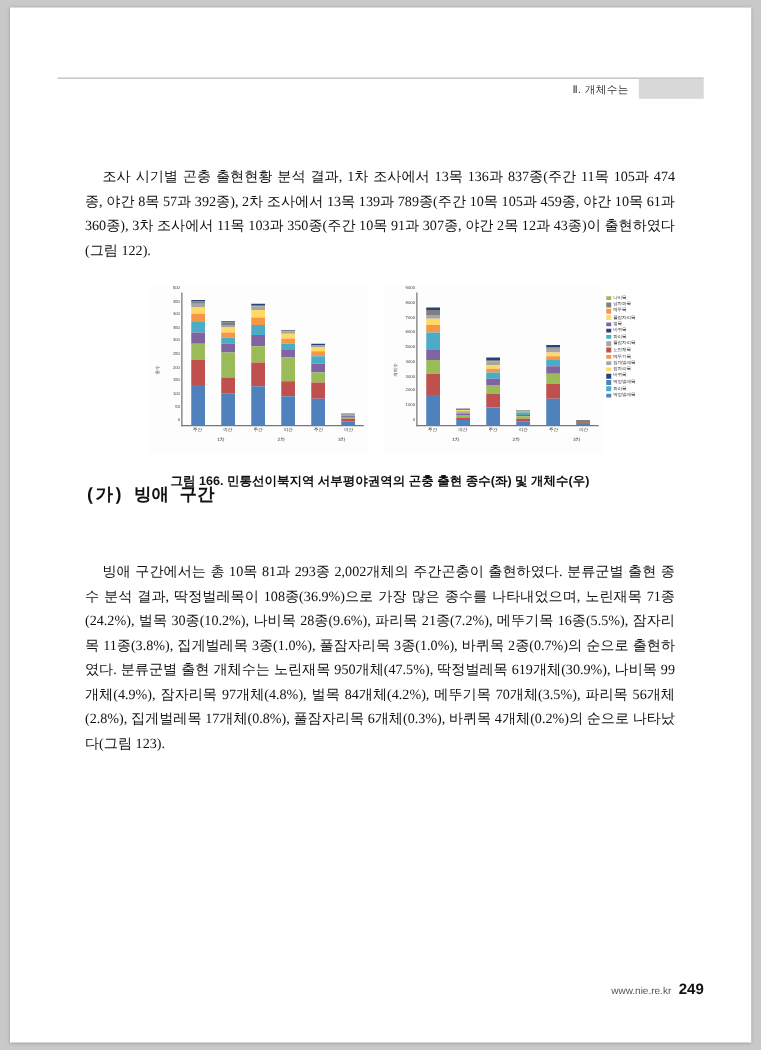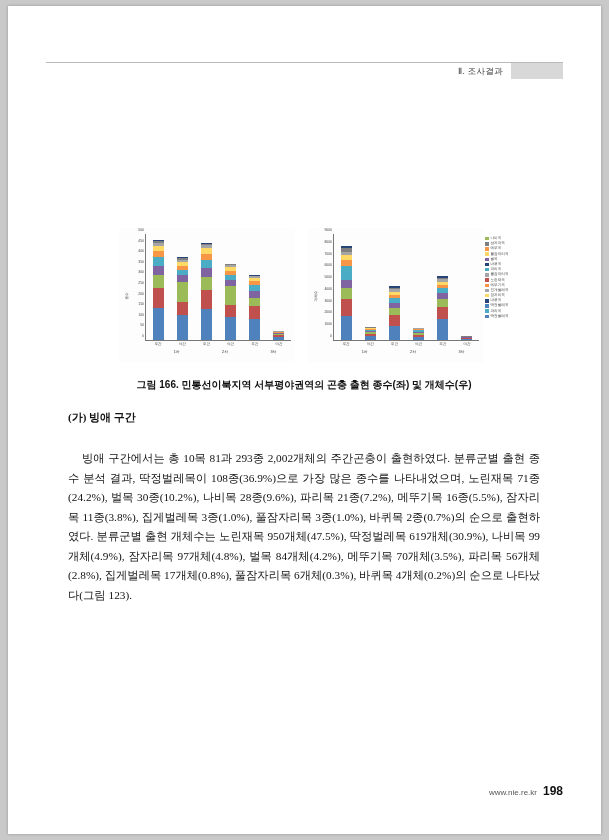--- a/index.html
+++ b/index.html
@@ -82,43 +82,44 @@
     position:absolute;top:100%;margin-top:9px;width:100%;
     text-align:center;font-size:3.8px;color:#333;
     font-family:"Liberation Sans", sans-serif;
   }
   .fig-caption{
     position:absolute;left:60px;top:372px;width:472px;
     text-align:center;font-size:10px;font-weight:bold;color:#111;
     font-family:"Liberation Sans", sans-serif;
   }
   #subhead{
-    position:absolute;left:60px;top:404px;width:472px;
-    font-size:11px;font-weight:bold;color:#111;
+    position:absolute;left:60px;top:381px;width:472px;
+    font-size:14px;font-weight:bold;color:#111;font-family:Liberation Mono, monospace;
   }
   #para2{top:432px;}
   .footer{
     position:absolute;right:38px;bottom:36px;
     font-size:9px;color:#333;
     font-family:"Liberation Sans", sans-serif;
   }
   .footer .url{color:#555;font-size:8px;margin-right:6px;}
   .footer .pageno{font-size:12px;font-weight:bold;color:#111;}
 </style>
 </head>
 <body>
 
 <div class="page">
 
   <div class="header">
     <div class="header-rule"></div>
-    <div class="header-label">Ⅱ. 조사결과</div>
+    <div class="header-label">Ⅱ. 개체수는</div>
     <div class="header-block"></div>
   </div>
 
+  <p class="body-text" id="para1"><span class="indent"></span><span>조사 시기별 곤충 출현현황 분석 결과, 1차 조사에서 13목 136과 837종(주간 11목 105과 474종, 야간 8목 57과 392종), 2차 조사에서 13목 139과 789종(주간 10목 105과 459종, 야간 10목 61과 360종), 3차 조사에서 11목 103과 350종(주간 10목 91과 307종, 야간 2목 12과 43종)이 출현하였다(그림 122).</span></p>
 
   <div class="fig-wrap">
 
     <div class="chart-box" id="chartL">
       <div class="ylabel">종수</div>
       <div class="plot" id="plotL">
           <div class="ytick" style="bottom: 0%;">0</div>
           <div class="ytick" style="bottom: 10%;">50</div>
           <div class="ytick" style="bottom: 20%;">100</div>
           <div class="ytick" style="bottom: 30%;">150</div>
@@ -377,16 +378,16 @@
       </div>
   </div>
 
   <div class="fig-caption">그림 166. 민통선이북지역 서부평야권역의 곤충 출현 종수(좌) 및 개체수(우)</div>
 
   <div id="subhead">(가) 빙애 구간</div>
 
   <p class="body-text" id="para2"><span class="indent"></span><span>빙애 구간에서는 총 10목 81과 293종 2,002개체의 주간곤충이 출현하였다. 분류군별 출현 종수 분석 결과, 딱정벌레목이 108종(36.9%)으로 가장 많은 종수를 나타내었으며, 노린재목 71종(24.2%), 벌목 30종(10.2%), 나비목 28종(9.6%), 파리목 21종(7.2%), 메뚜기목 16종(5.5%), 잠자리목 11종(3.8%), 집게벌레목 3종(1.0%), 풀잠자리목 3종(1.0%), 바퀴목 2종(0.7%)의 순으로 출현하였다. 분류군별 출현 개체수는 노린재목 950개체(47.5%), 딱정벌레목 619개체(30.9%), 나비목 99개체(4.9%), 잠자리목 97개체(4.8%), 벌목 84개체(4.2%), 메뚜기목 70개체(3.5%), 파리목 56개체(2.8%), 집게벌레목 17개체(0.8%), 풀잠자리목 6개체(0.3%), 바퀴목 4개체(0.2%)의 순으로 나타났다(그림 123).</span></p>
 
   <div class="footer">
-    <span class="url">www.nie.re.kr</span><span class="pageno">198</span>
+    <span class="url">www.nie.re.kr</span><span class="pageno">249</span>
   </div>
 
 </div>
 
 </body></html>

